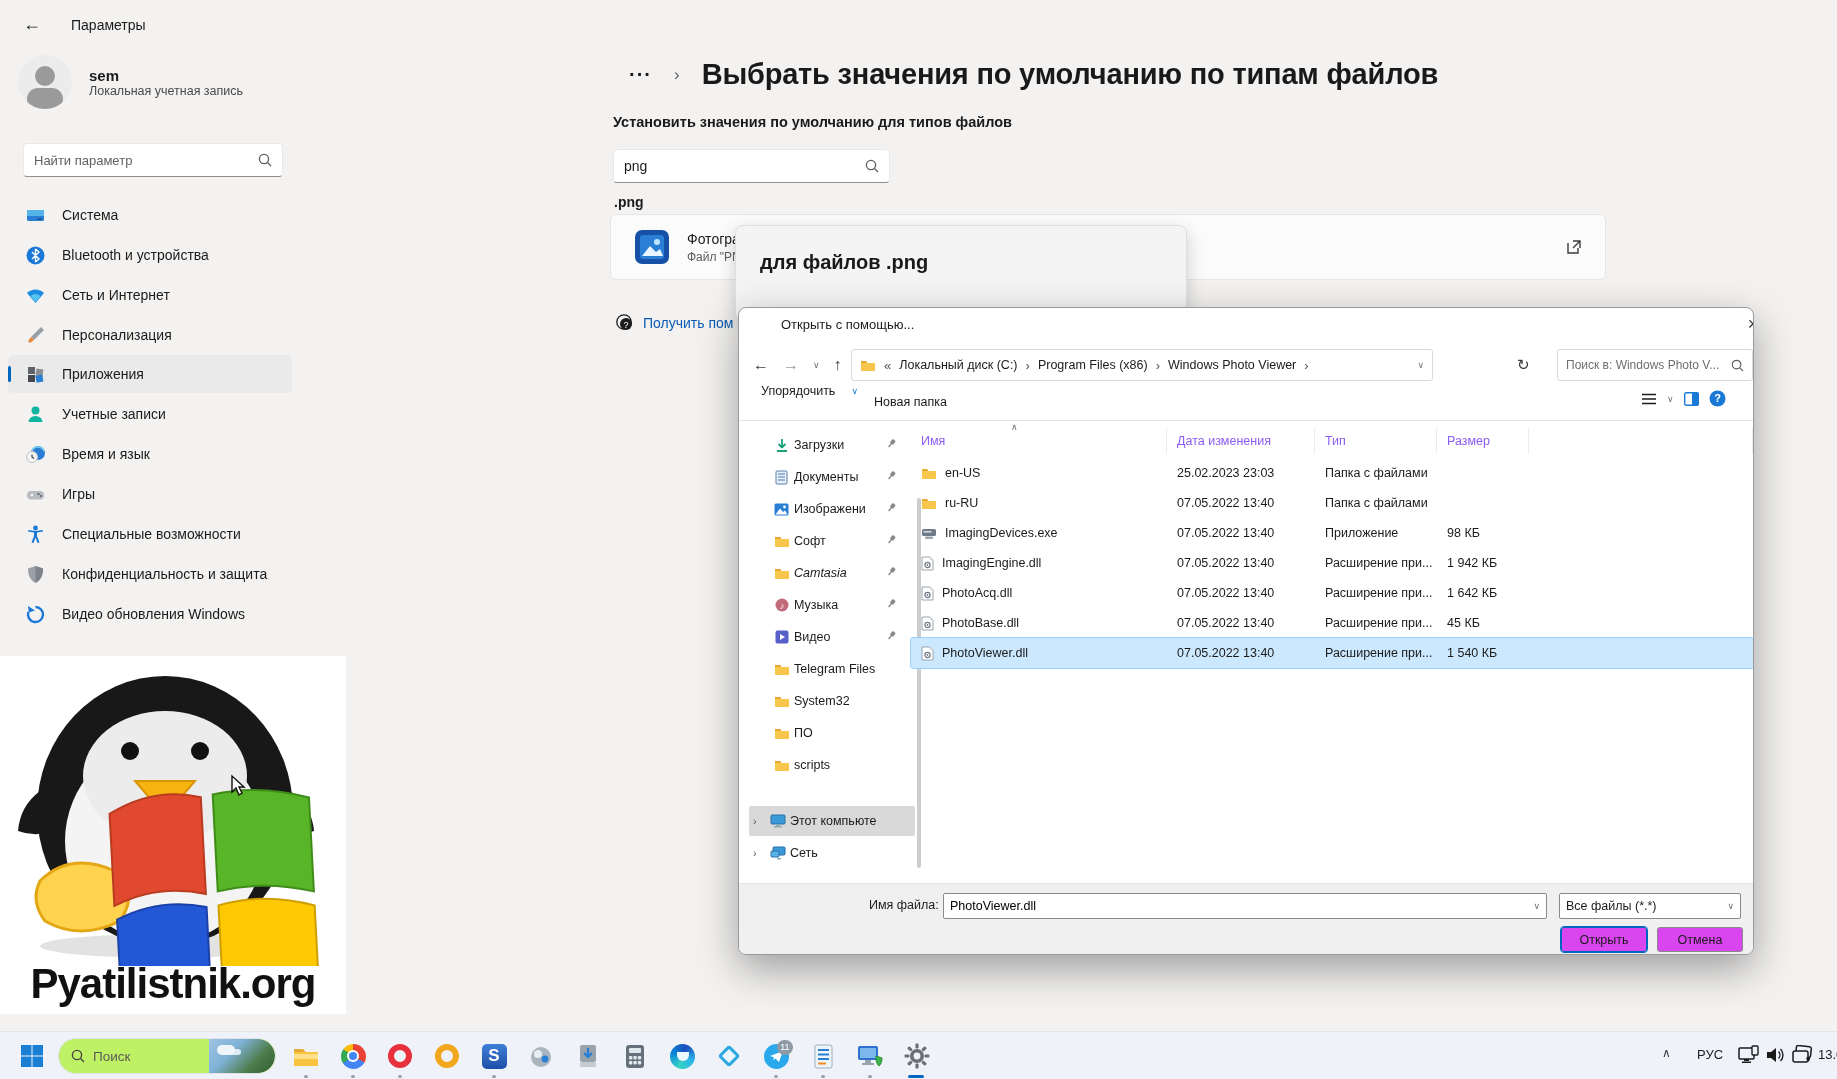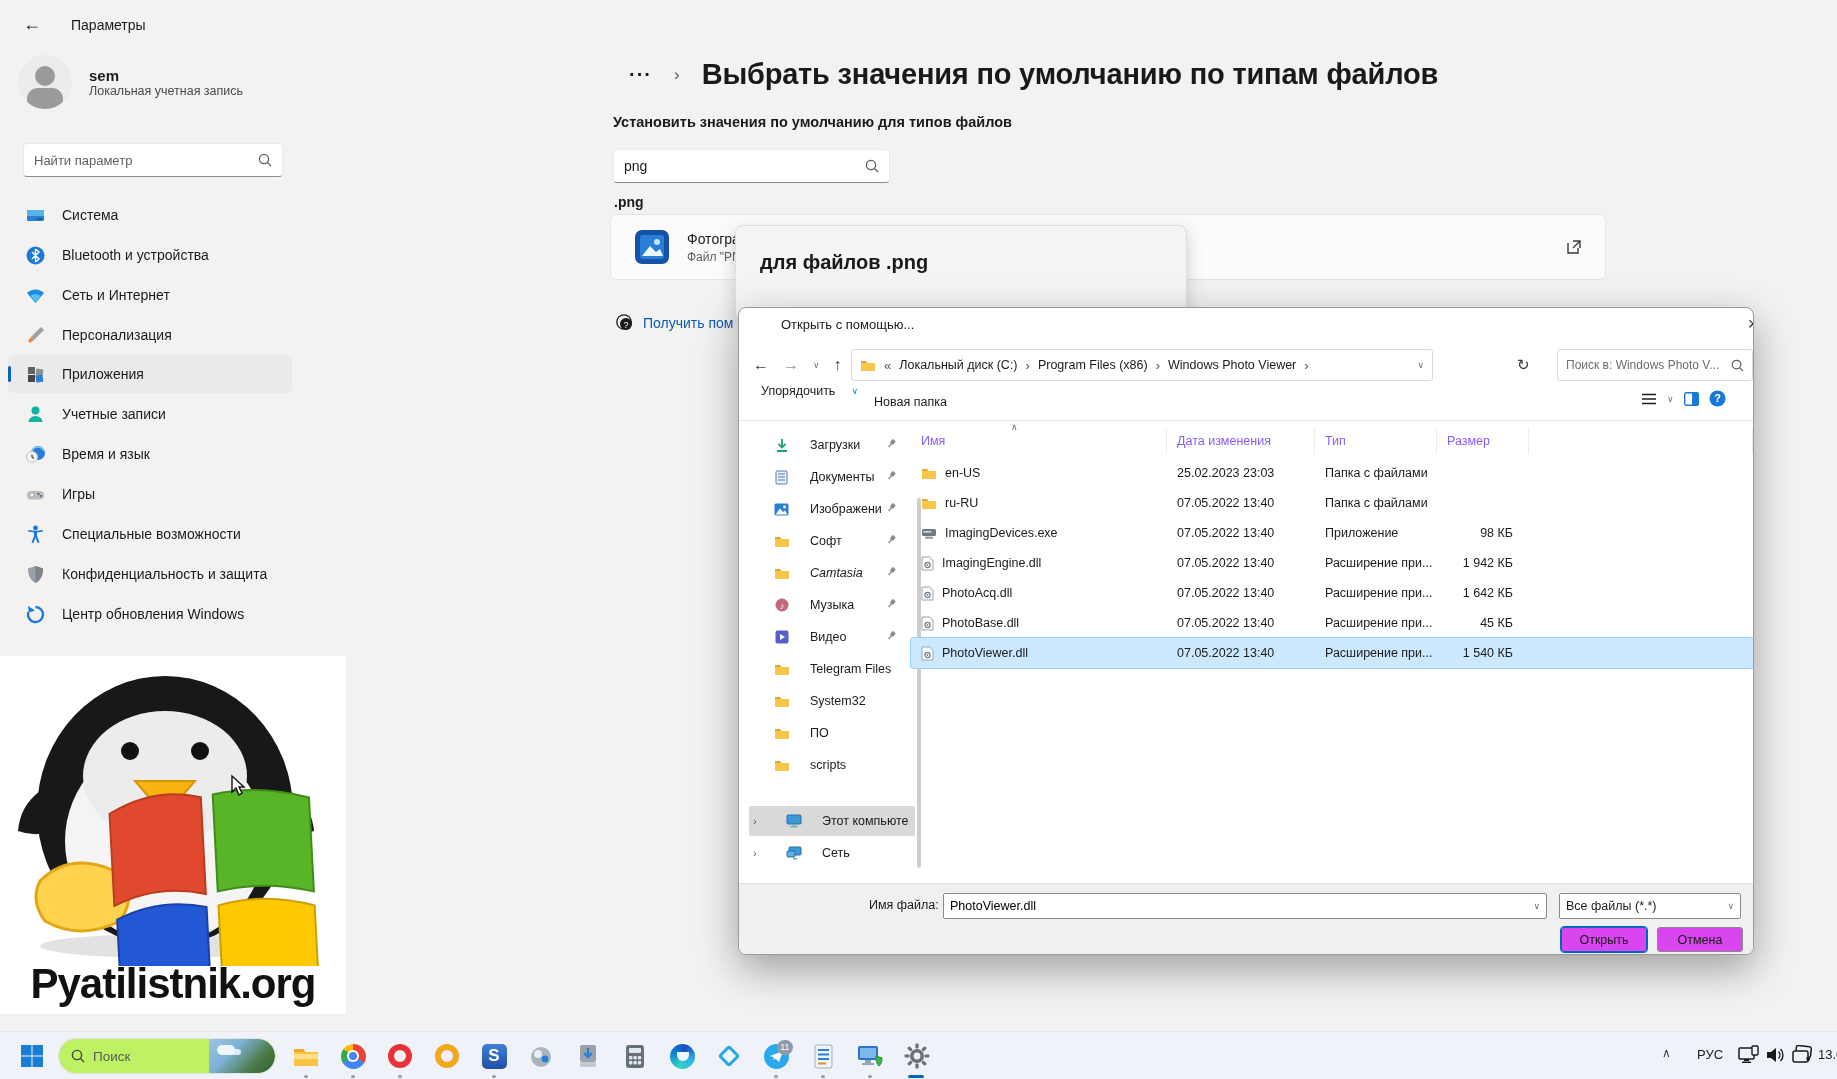--- a/index.html
+++ b/index.html
@@ -46,33 +46,33 @@
   .dlg-title { font-size:13px; color:#1b1b1b; }
   .dlg-close { width:44px; height:32px; display:flex; align-items:center; justify-content:center; font-size:18px; color:#333; }
   .navbtn { font-size:16px; color:#3b3b3b; }
   .crumbbar { left:112px; top:41px; width:582px; height:32px; border:1px solid #d9d9d9; background:#fff; border-radius:3px; display:flex; align-items:center; padding:0 8px; gap:6px; font-size:12.5px; }
   .crumbbar .sep { color:#555; font-size:13px; padding:0 2px; }
   .dlg-search { left:818px; top:41px; width:196px; height:32px; border:1px solid #d9d9d9; background:#fff; border-radius:3px; display:flex; align-items:center; padding:0 8px; }
   .dlg-search input { border:none; outline:none; flex:1; font-size:12px; font-family:inherit; color:#1b1b1b; background:transparent; width:10px; }
   .dlg-search input::placeholder { color:#6e6e6e; }
   .tbar-label { font-size:12.5px; color:#1b1b1b; }
   .chev { color:#6e6e6e; font-size:9px; }
-  .tree-item { position:absolute; left:10px; width:150px; height:30px; display:flex; align-items:center; gap:20px; font-size:12.5px; padding-left:24px; white-space:nowrap; overflow:hidden; }
+  .tree-item { position:absolute; left:10px; width:150px; height:30px; display:flex; align-items:center; gap:4px; font-size:12.5px; padding-left:24px; white-space:nowrap; overflow:hidden; }
   .tree-item .pin { position:absolute; right:2px; }
   .tree-item.root { padding-left:4px; }
   .tree-item.sel { background:#d9d9d9; border-radius:2px; width:166px; }
   .tw { flex:none; width:17px; height:17px; display:flex; align-items:center; justify-content:center; }
   .exp { color:#5d5d5d; font-size:11px; width:12px; }
   .flist { left:172px; top:120px; width:842px; }
   .frow { display:grid; grid-template-columns:256px 148px 122px 92px 1fr; height:30px; align-items:center; font-size:12.5px; }
   .fhead { color:#8b5cf6; height:26px; }
   .fhead > div { border-right:1px solid #ececec; height:100%; display:flex; align-items:center; padding-left:10px; position:relative; }
   .fcell-name { display:flex; align-items:center; gap:8px; padding-left:10px; overflow:hidden; white-space:nowrap; }
   .fcell { padding-left:10px; color:#1b1b1b; }
-  .fsize { text-align:right; padding-right:16px; }
+  .fsize { text-align:left; padding-right:16px; }
   .frow.sel { background:#cce8ff; outline:1px solid #99d1ff; border-radius:2px; }
   .scrollbar-v { position:absolute; background:#cdcdcd; width:4px; border-radius:2px; }
   .dlg-footer { position:absolute; left:0; bottom:0; width:100%; height:71px; background:#f0f0f0; border-top:1px solid #e2e2e2; }
   .combo { background:#fff; border:1px solid #8a8a8a; border-radius:2px; display:flex; align-items:center; padding:0 6px; height:26px; }
   .combo input { border:none; outline:none; flex:1; font-size:12.5px; font-family:inherit; background:transparent; }
   .dlg-btn { width:86px; height:25px; border:1px solid #8a8a8a; border-radius:3px; background:#d946ef; font-size:12.5px; display:flex; align-items:center; justify-content:center; }
   .dlg-btn.primary { border:1px solid #0067c0; outline:1px solid #0067c0; }
 
   
   .watermark { left:0; top:656px; width:346px; height:358px; background:#fff; }
@@ -215,21 +215,21 @@
       </span>
     <span>Конфиденциальность и защита</span>
   </div>
   <div class="nav-item" style="top:595px;">
     <span class="nav-ic">
         <svg width="21" height="21" viewBox="0 0 21 21">
           <path d="M10.5 3 A7.5 7.5 0 1 1 3.4 8" stroke="#1a78d6" stroke-width="2.4" fill="none"></path>
           <path d="M3 2 L3.8 8.6 L10 6.5 Z" fill="#1a78d6"></path>
         </svg>
       </span>
-    <span>Центр обновления Windows</span>
+    <span>Видео обновления Windows</span>
   </div>
 
   <div class="abs flex" style="left:629px; top:58px; gap:22px;">
     <span class="dots">···</span>
     <span class="crumb-sep">›</span>
     <span class="page-title">Выбрать значения по умолчанию по типам файлов</span>
   </div>
 
   <div class="abs section-label" style="left:613px; top:114px;">Установить значения по умолчанию для типов файлов</div>
 

